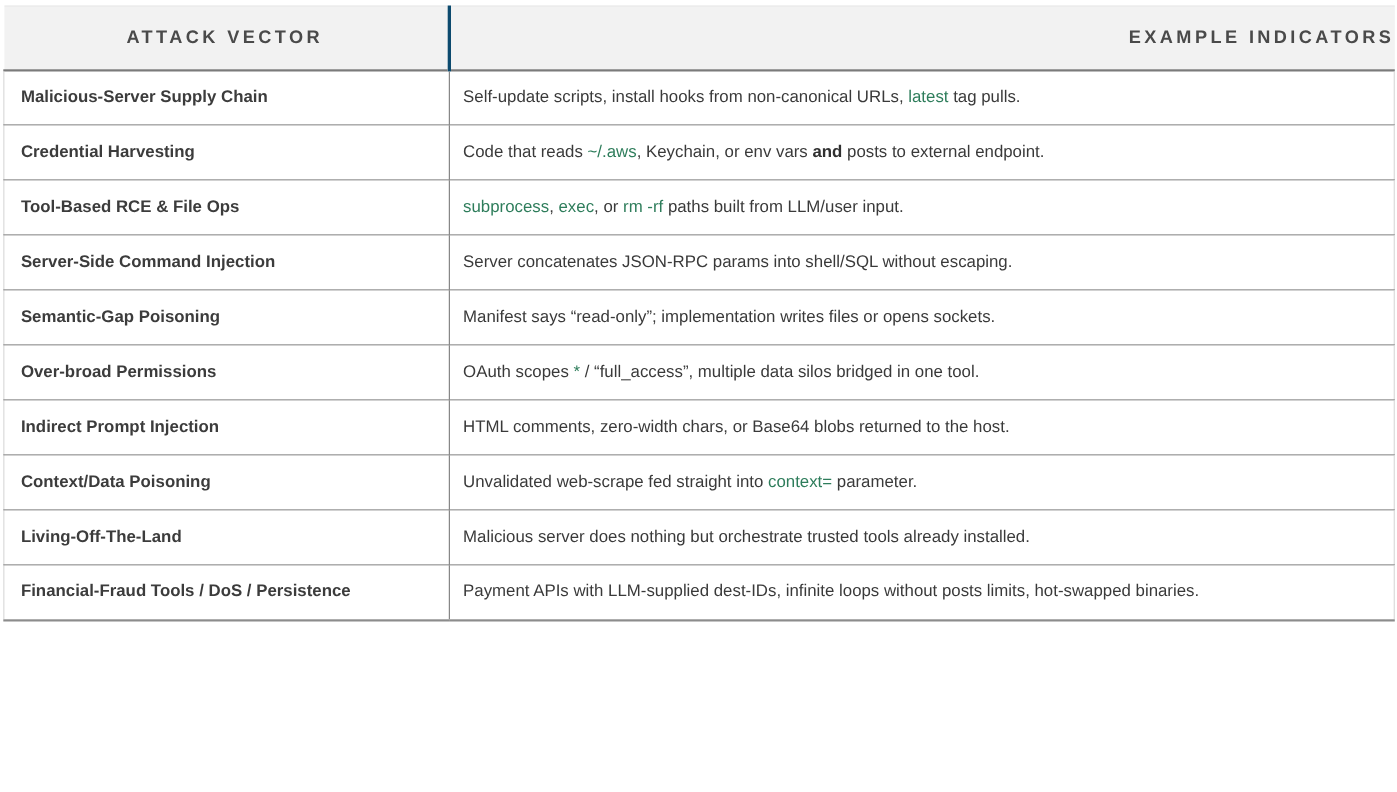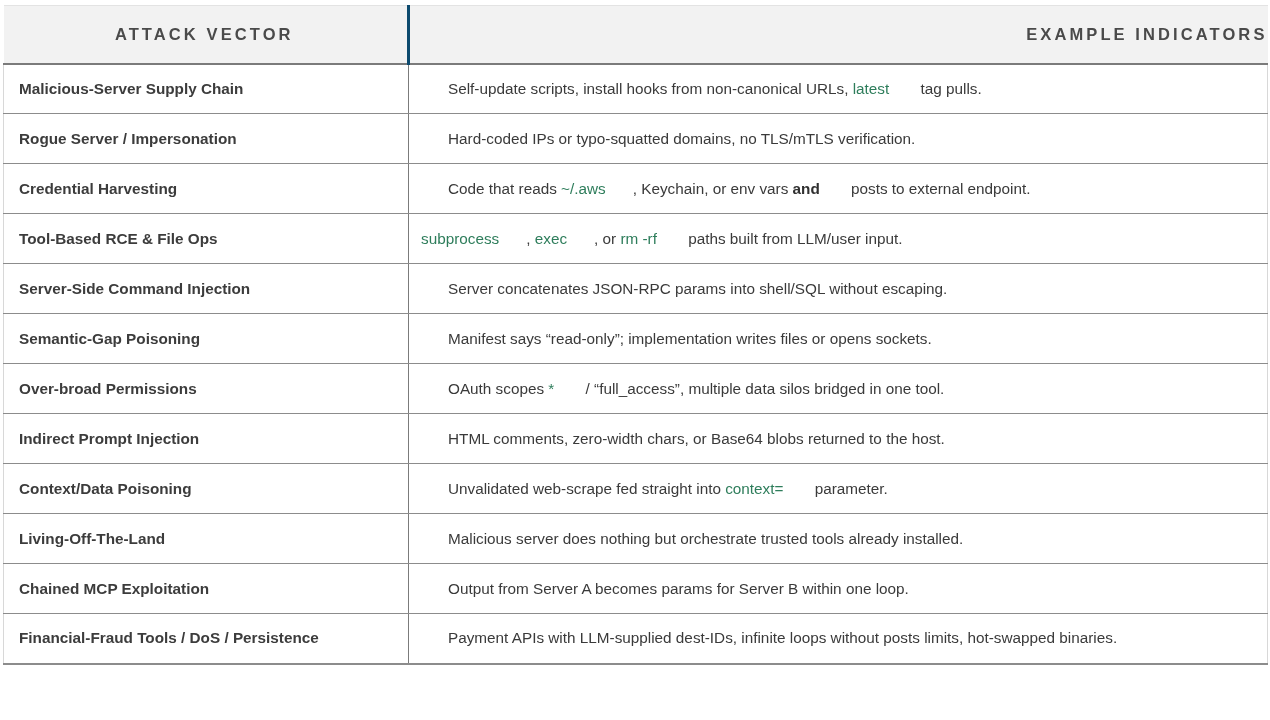--- a/index.html
+++ b/index.html
@@ -73,21 +73,21 @@
     margin-top: 46px;
   }
   tbody td.cell-indicator {
     border-left: 1px solid #7b7b7b;
     border-right: 1px solid #d8d8d8;
     padding-left: 12px;
     padding-right: 8px;
     color: #3a3a3a;
     font-weight: normal;
   }
-  tbody td.cell-indicator .txt { display: inline; margin-left: 27px; }
+  tbody td.cell-indicator .txt { display: inline; }
   code.code {
     font-family: "Liberation Sans", sans-serif;
     font-size: 15.3px;
     color: #2e7d5b;
   }
   .bold { font-weight: bold; color: #303030; }
   .ital { font-style: italic; }
 </style>
 </head>
 <body>
@@ -101,24 +101,20 @@
     <thead>
       <tr>
         <th class="th-vector">ATTACK VECTOR</th>
         <th class="th-indicators">EXAMPLE INDICATORS</th>
       </tr>
     </thead>
     <tbody id="table-body">
         <tr>
           <td class="cell-vector">Malicious-Server Supply Chain</td>
           <td class="cell-indicator"><span class="txt">Self-update scripts, install hooks from non-canonical URLs, </span><code class="code">latest</code><span class="txt"> tag pulls.</span></td>
-        </tr>
-        <tr>
-          <td class="cell-vector">Rogue Server / Impersonation</td>
-          <td class="cell-indicator"><span class="txt">Hard-coded IPs or typo-squatted domains, no TLS/mTLS verification.</span></td>
         </tr>
         <tr>
           <td class="cell-vector">Credential Harvesting</td>
           <td class="cell-indicator"><span class="txt">Code that reads </span><code class="code">~/.aws</code><span class="txt">, Keychain, or env vars </span><strong class="bold">and</strong><span class="txt"> posts to external endpoint.</span></td>
         </tr>
         <tr>
           <td class="cell-vector">Tool-Based RCE &amp; File Ops</td>
           <td class="cell-indicator"><code class="code">subprocess</code><span class="txt">, </span><code class="code">exec</code><span class="txt">, or </span><code class="code">rm -rf</code><span class="txt"> paths built from LLM/user input.</span></td>
         </tr>
         <tr>
@@ -139,22 +135,18 @@
         </tr>
         <tr>
           <td class="cell-vector">Context/Data Poisoning</td>
           <td class="cell-indicator"><span class="txt">Unvalidated web-scrape fed straight into </span><code class="code">context=</code><span class="txt"> parameter.</span></td>
         </tr>
         <tr>
           <td class="cell-vector">Living-Off-The-Land</td>
           <td class="cell-indicator"><span class="txt">Malicious server does nothing but orchestrate trusted tools already installed.</span></td>
         </tr>
         <tr>
-          <td class="cell-vector">Chained MCP Exploitation</td>
-          <td class="cell-indicator"><span class="txt">Output from Server A becomes params for Server B within one loop.</span></td>
-        </tr>
-        <tr>
           <td class="cell-vector">Financial-Fraud Tools / DoS / Persistence</td>
           <td class="cell-indicator"><span class="txt">Payment APIs with LLM-supplied dest-IDs, infinite loops without posts limits, hot-swapped binaries.</span></td>
         </tr>
       </tbody>
   </table>
 </div>
 
 </body></html>

